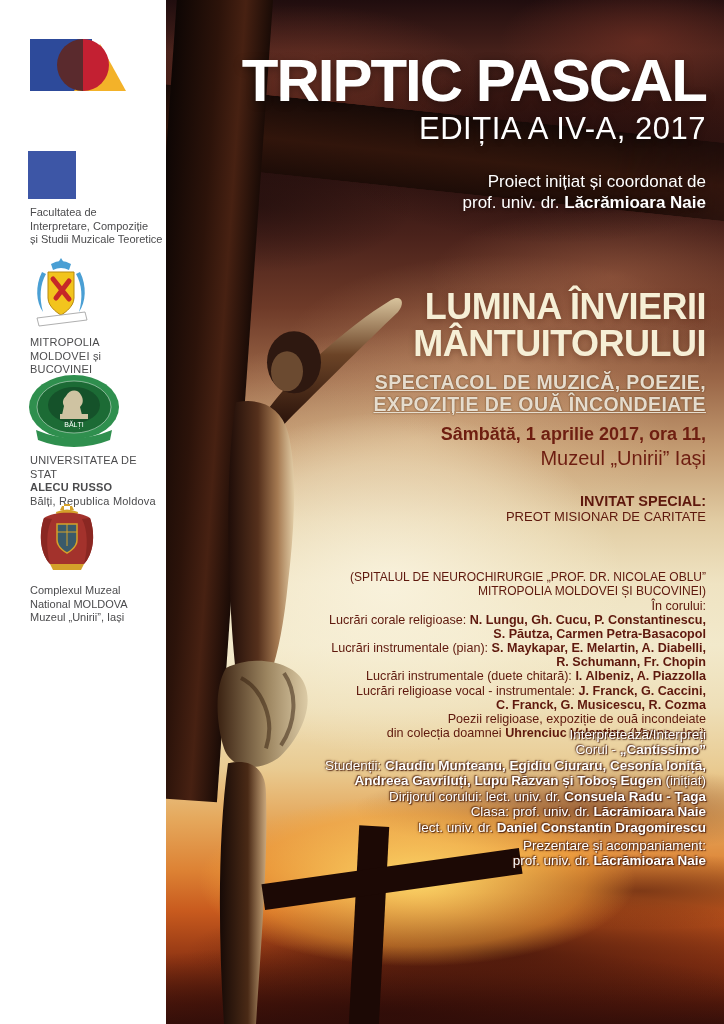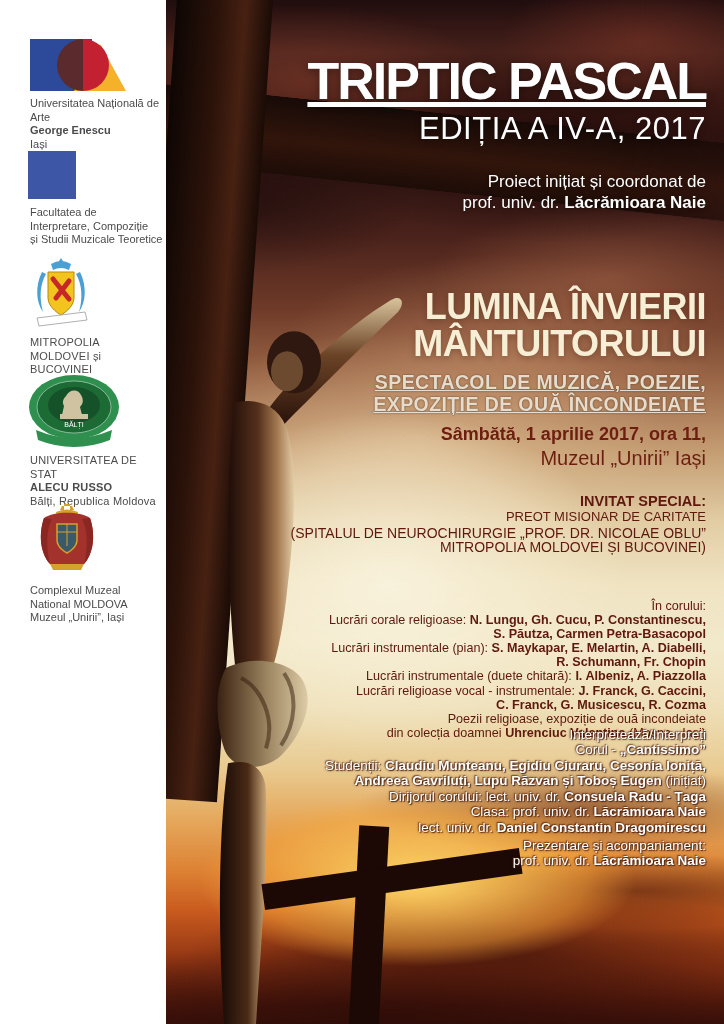--- a/index.html
+++ b/index.html
@@ -45,39 +45,39 @@
   .statue{position:absolute;left:0;top:272px;width:240px;height:752px;}
   .cross2-v{position:absolute;left:188px;top:826px;width:30px;height:200px;transform:rotate(3deg);background:#1c0905;}
   .cross2-h{position:absolute;left:96px;top:866px;width:260px;height:26px;transform:rotate(-8deg);background:#1c0905;}
 
   
   .txt{position:absolute;right:18px;text-align:right;}
   .txt .ln{display:block;}
   .b{font-weight:700;}
 
   .title-block{top:50px;color:#ffffff;}
-  .main-title{font-size:52px;line-height:62px;font-weight:800;letter-spacing:-2px;
-      text-shadow:0 2px 8px rgba(0,0,0,.35);text-decoration:underline;}
+  .main-title{font-size:60px;line-height:62px;font-weight:800;letter-spacing:-2px;
+      text-shadow:0 2px 8px rgba(0,0,0,.35);}
   .edition{font-size:31px;line-height:34px;font-weight:400;letter-spacing:.5px;
       text-shadow:0 2px 6px rgba(0,0,0,.35);}
   .project{margin-top:26px;font-size:17px;line-height:20.5px;text-shadow:0 1px 4px rgba(0,0,0,.45);}
 
   .headline{top:288px;color:#f6efd6;font-size:36px;line-height:37px;font-weight:800;
       letter-spacing:-.5px;text-shadow:0 2px 6px rgba(70,30,15,.35);}
   .subtitle{top:372px;font-size:19.5px;line-height:21.5px;font-weight:600;letter-spacing:.4px;
       color:rgba(255,252,242,.82);text-shadow:0 0 2px rgba(110,70,38,.9),0 0 1px rgba(110,70,38,.8);text-decoration:underline;}
   .datetime{top:422px;color:#6e1e11;}
   .date-line{font-size:18px;line-height:25px;font-weight:800;}
   .venue-line{font-size:20px;line-height:23px;}
 
   .guest{top:493px;color:#5e180d;}
   .guest-label{font-size:14.5px;line-height:16px;font-weight:700;}
   .guest-role{font-size:13px;line-height:16.5px;}
   .guest-name{font-size:19px;line-height:21px;font-weight:700;letter-spacing:.2px;}
-  .guest-info{font-size:14px;line-height:14.5px;}
+  .guest-info{font-size:12px;line-height:14.5px;margin-top:44px;}
 
   .program{top:599px;color:#5e180d;font-size:12.6px;line-height:14.1px;}
 
   .outlined{color:#ffffff;
       text-shadow:-1px -1px 1px rgba(70,25,8,.6),1px 1px 1px rgba(70,25,8,.85),0 0 3px rgba(70,25,8,.8);}
   .performers{top:727px;font-size:13.5px;line-height:15.4px;}
   .staff{top:789px;font-size:13.5px;line-height:15.4px;}
   .presenter{top:838px;font-size:13.5px;line-height:15.4px;}
 </style>
 </head>
@@ -86,25 +86,20 @@
 <div class="poster">
 
   <aside class="sidebar">
 
     <svg class="logo" style="left:30px;top:38px" width="96" height="54" viewBox="0 0 96 54">
       <rect x="0" y="1" width="62" height="52" fill="#2d4a9a"></rect>
       <polygon points="70,6 96,53 44,53" fill="#f3b229"></polygon>
       <path d="M53 1 A26 26 0 0 0 53 53 Z" fill="#5a2a2d"></path>
       <path d="M53 1 A26 26 0 0 1 53 53 Z" fill="#c32032"></path>
     </svg>
-    <div class="logo-text" style="top:97px">
-        <div class="ln"><span>Universitatea Națională de Arte</span></div>
-        <div class="ln"><span class="b">George Enescu</span></div>
-        <div class="ln"><span>Iași</span></div>
-      </div>
 
     <svg class="logo" style="left:28px;top:151px" width="48" height="48" viewBox="0 0 48 48">
       <rect width="48" height="48" fill="#3d56a6"></rect>
     </svg>
     <div class="logo-text" style="top:206px">
         <div class="ln"><span>Facultatea de</span></div>
         <div class="ln"><span>Interpretare, Compoziție</span></div>
         <div class="ln"><span>și Studii Muzicale Teoretice</span></div>
       </div>
 

